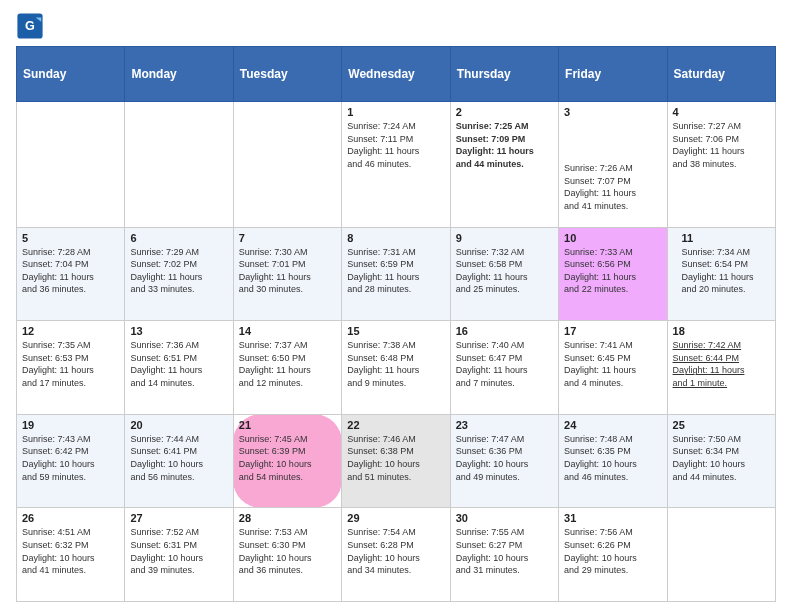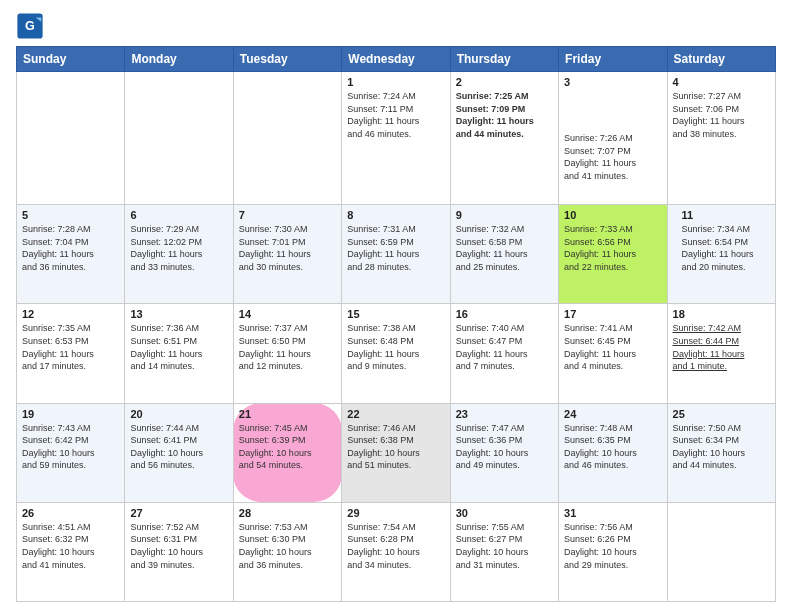--- a/index.html
+++ b/index.html
@@ -59,21 +59,21 @@
       flex: 1;
       border: 1px solid #ccc;
       border-collapse: collapse;
       width: 100%;
       table-layout: fixed;
     }
     .calendar th {
       background: #3a6bb0;
       color: #fff;
       text-align: left;
-      padding: 5px 6px;
+      padding: 20px 6px;
       font-size: 12px;
       font-weight: bold;
       border: 1px solid #2a5a9f;
     }
     .calendar td {
       border: 1px solid #ccc;
       vertical-align: top;
       padding: 4px 5px;
       font-size: 9.5px;
       color: #333;
@@ -170,21 +170,21 @@
           <td style="background: rgb(240, 244, 251);">
             <div class="day-num">5</div>
             <div class="day-info" style="white-space: pre-line;">Sunrise: 7:28 AM
 Sunset: 7:04 PM
 Daylight: 11 hours
 and 36 minutes.</div>
           </td>
           <td style="background: rgb(240, 244, 251);">
             <div class="day-num">6</div>
             <div class="day-info" style="white-space: pre-line;">Sunrise: 7:29 AM
-Sunset: 12:02 PM
+Sunset: 7:02 PM
 Daylight: 11 hours
 and 33 minutes.</div>
           </td>
           <td style="background: rgb(240, 244, 251);">
             <div class="day-num">7</div>
             <div class="day-info" style="white-space: pre-line;">Sunrise: 7:30 AM
 Sunset: 7:01 PM
 Daylight: 11 hours
 and 30 minutes.</div>
           </td>
@@ -195,21 +195,21 @@
 Daylight: 11 hours
 and 28 minutes.</div>
           </td>
           <td style="background: rgb(240, 244, 251);">
             <div class="day-num">9</div>
             <div class="day-info" style="white-space: pre-line;">Sunrise: 7:32 AM
 Sunset: 6:58 PM
 Daylight: 11 hours
 and 25 minutes.</div>
           </td>
-          <td style="background: #bef264;">
+          <td style="background: #f0abfc;">
             <div class="day-num">10</div>
             <div class="day-info" style="white-space: pre-line;">Sunrise: 7:33 AM
 Sunset: 6:56 PM
 Daylight: 11 hours
 and 22 minutes.</div>
           </td>
           <td style="background: rgb(240, 244, 251); padding-left: 14px;">
             <div class="day-num">11</div>
             <div class="day-info" style="white-space: pre-line;">Sunrise: 7:34 AM
 Sunset: 6:54 PM

